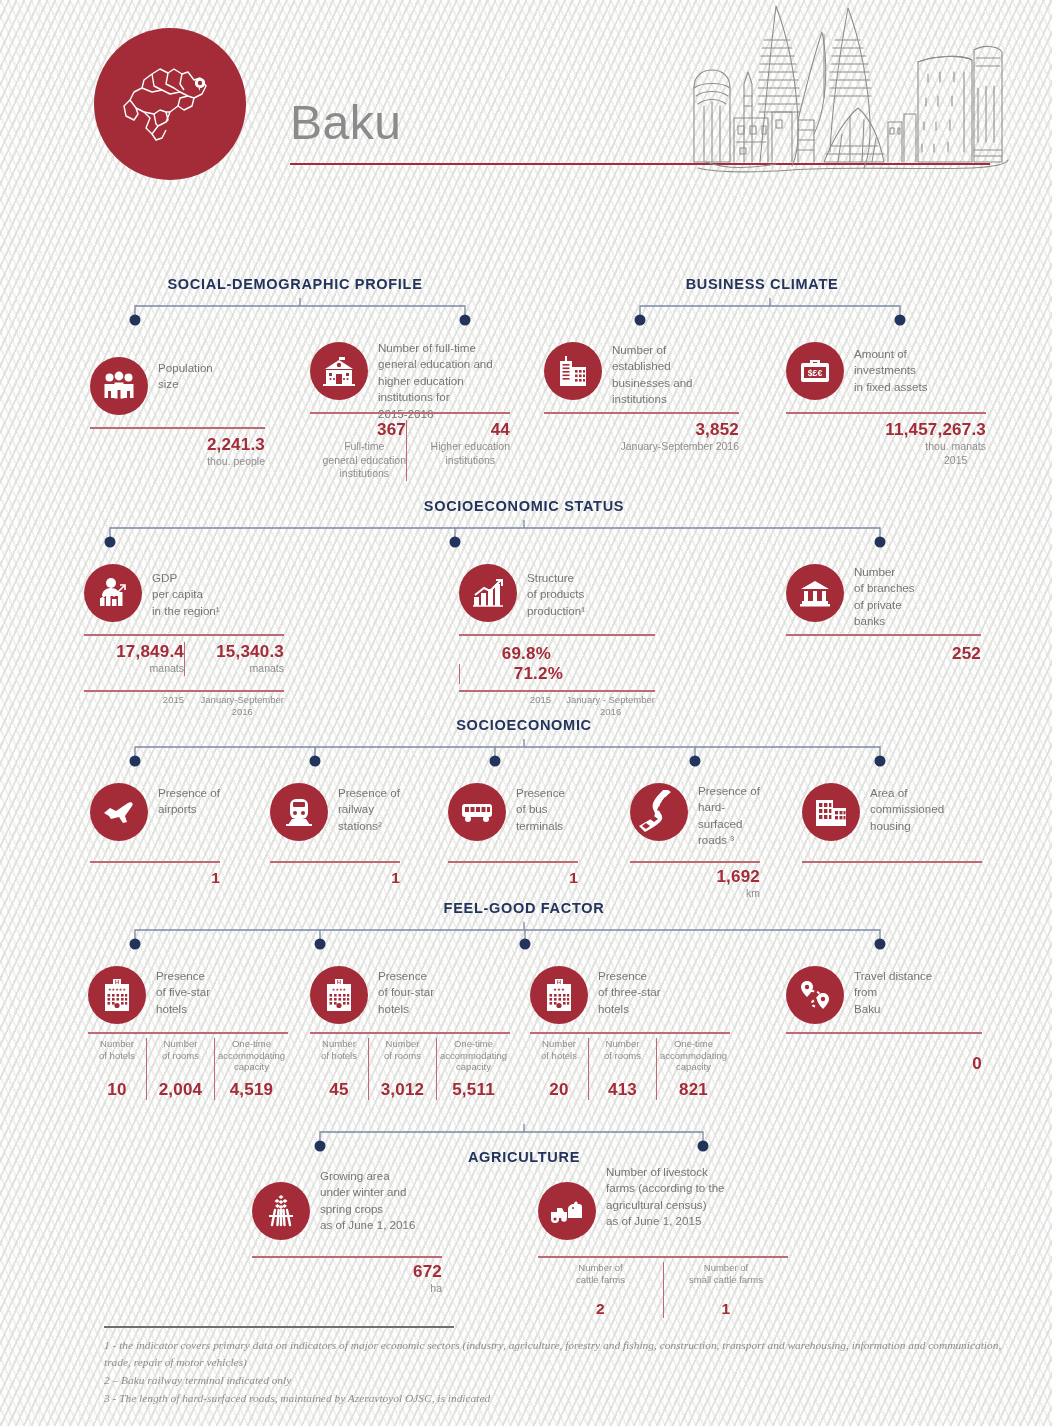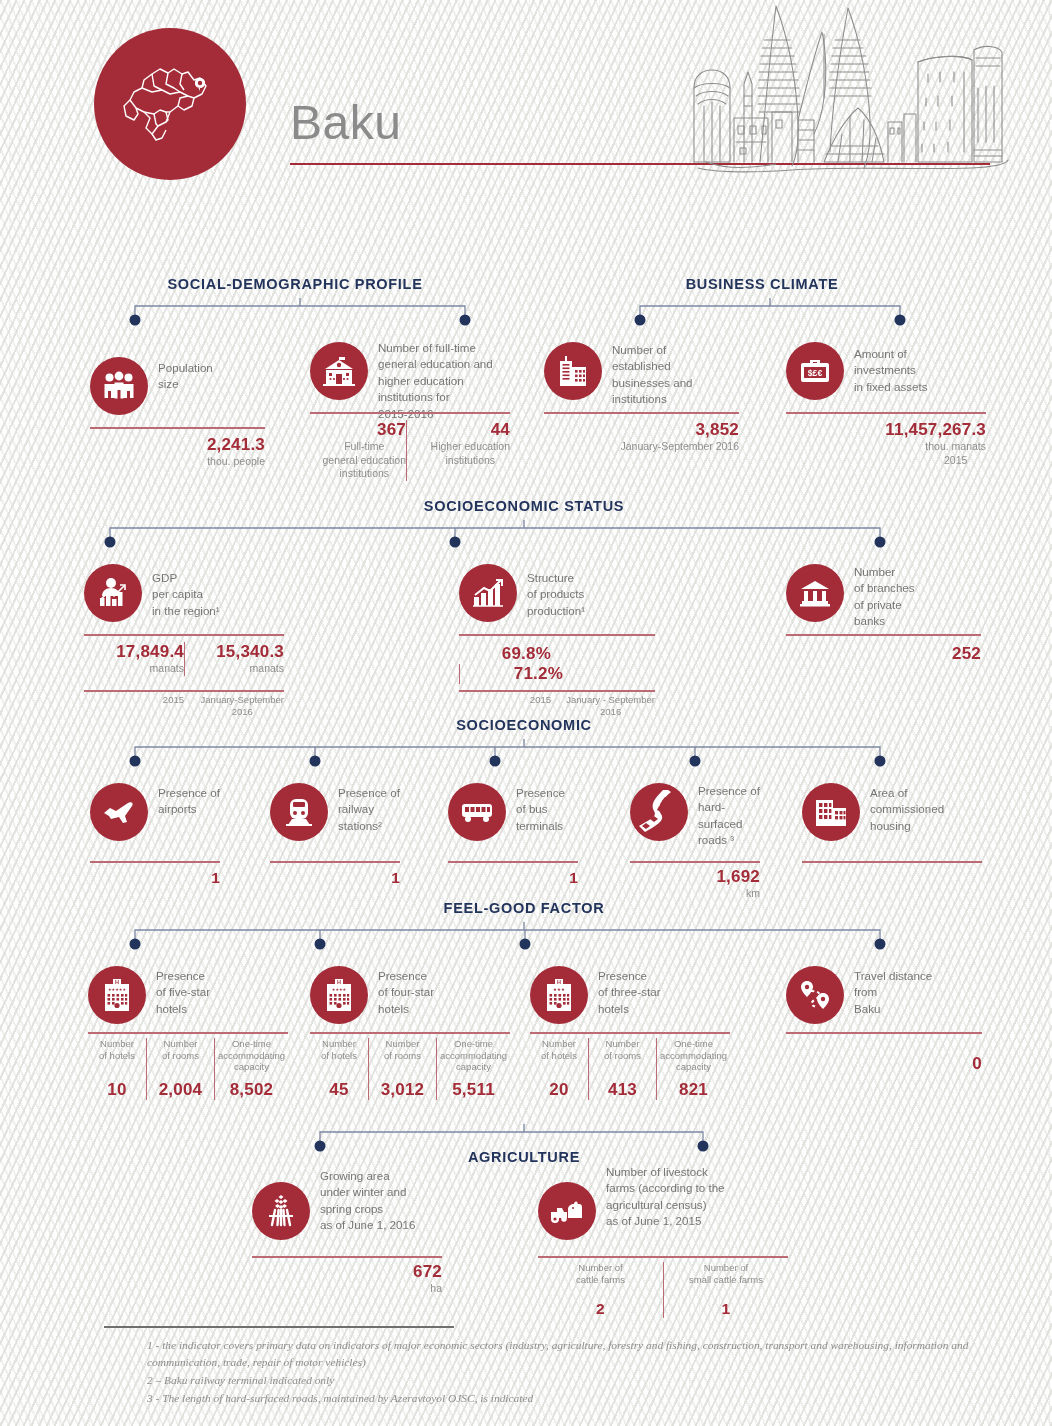--- a/index.html
+++ b/index.html
@@ -126,21 +126,21 @@
 
   
   .hotel-col { display: flex; flex-direction: column; align-items: center; }
 
   
   #footnotes { position: absolute; left: 104px; top: 1326px; width: 900px; }
   #fn-rule { width: 350px; height: 1.5px; background: #6f6f6f; margin-bottom: 9px; }
   .fn-line {
     font-family: "Liberation Serif", serif;
     font-style: italic;
-    font-size: 11.4px; line-height: 1.55; color: #8e8e8e; padding-left: 43px;
+    font-size: 11.4px; line-height: 1.55; color: #8e8e8e;
   }
 </style>
 </head>
 <body>
 
 <div id="bg-pattern"></div>
 
 <div id="page">
 
   <div id="header">
@@ -685,21 +685,21 @@
         </div>
         <div class="val-col hotel-col" style="width:68px;justify-content:space-between;height:62px;">
           <span class="v-cap">Number
 of rooms</span>
           <span class="v-num">2,004</span>
         </div>
         <div class="val-col hotel-col" style="width:74px;justify-content:space-between;height:62px;">
           <span class="v-cap">One-time
 accommodating
 capacity</span>
-          <span class="v-num">8,502</span>
+          <span class="v-num">4,519</span>
         </div>
       </div>
     </div>
 
     <div class="metric" style="left:310px;top:66px;width:200px;">
       <div class="metric-head">
         <div class="m-icon">
           <svg width="30" height="34" viewBox="0 0 30 34" fill="#fff">
             <rect x="3" y="6" width="24" height="27"></rect>
             <rect x="11" y="1" width="8" height="6"></rect>

